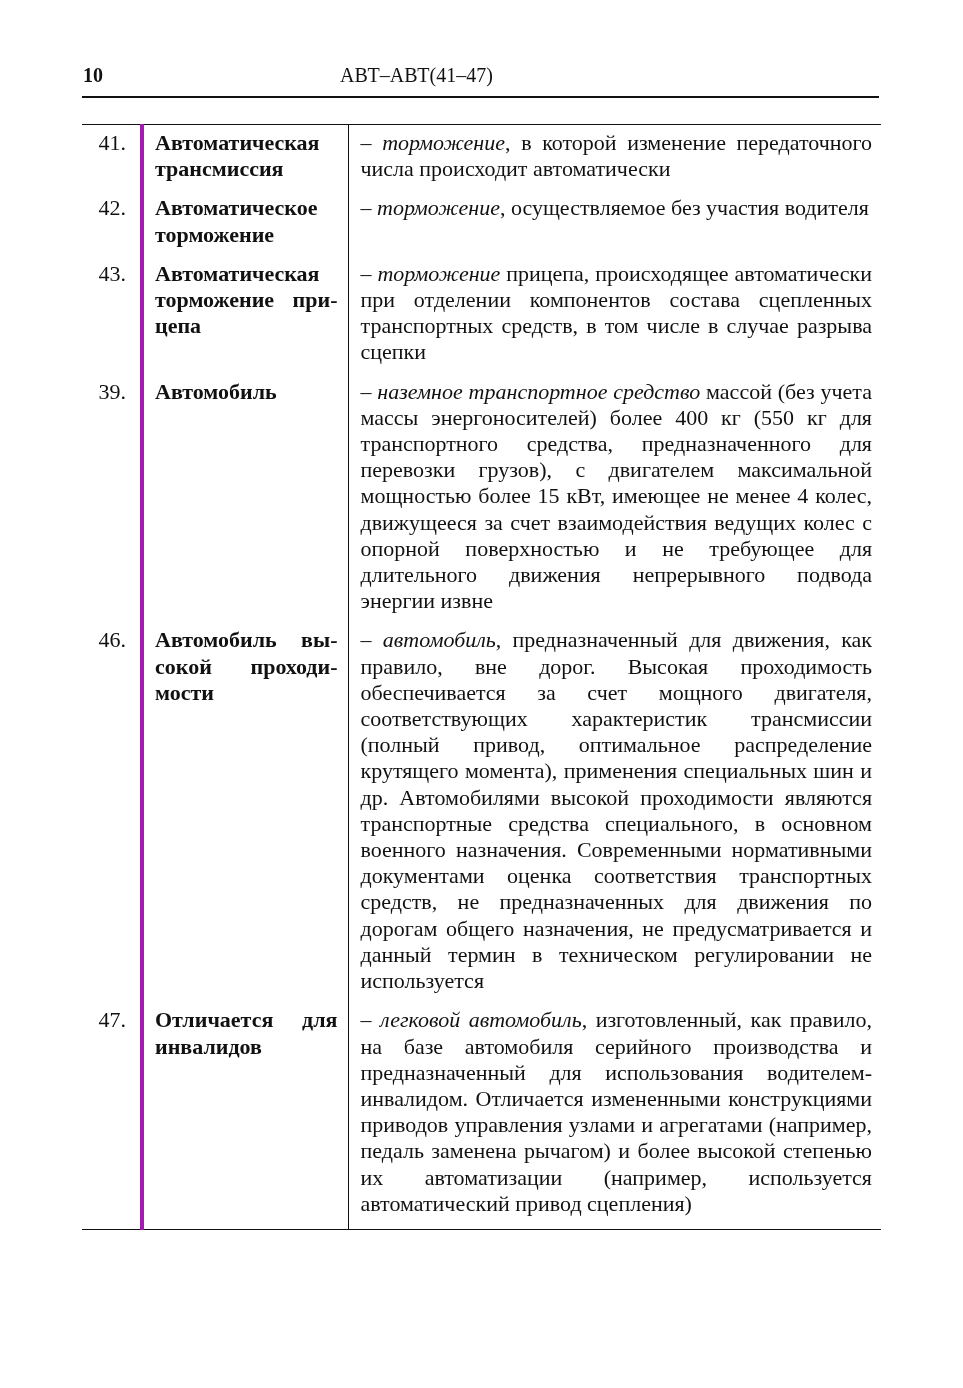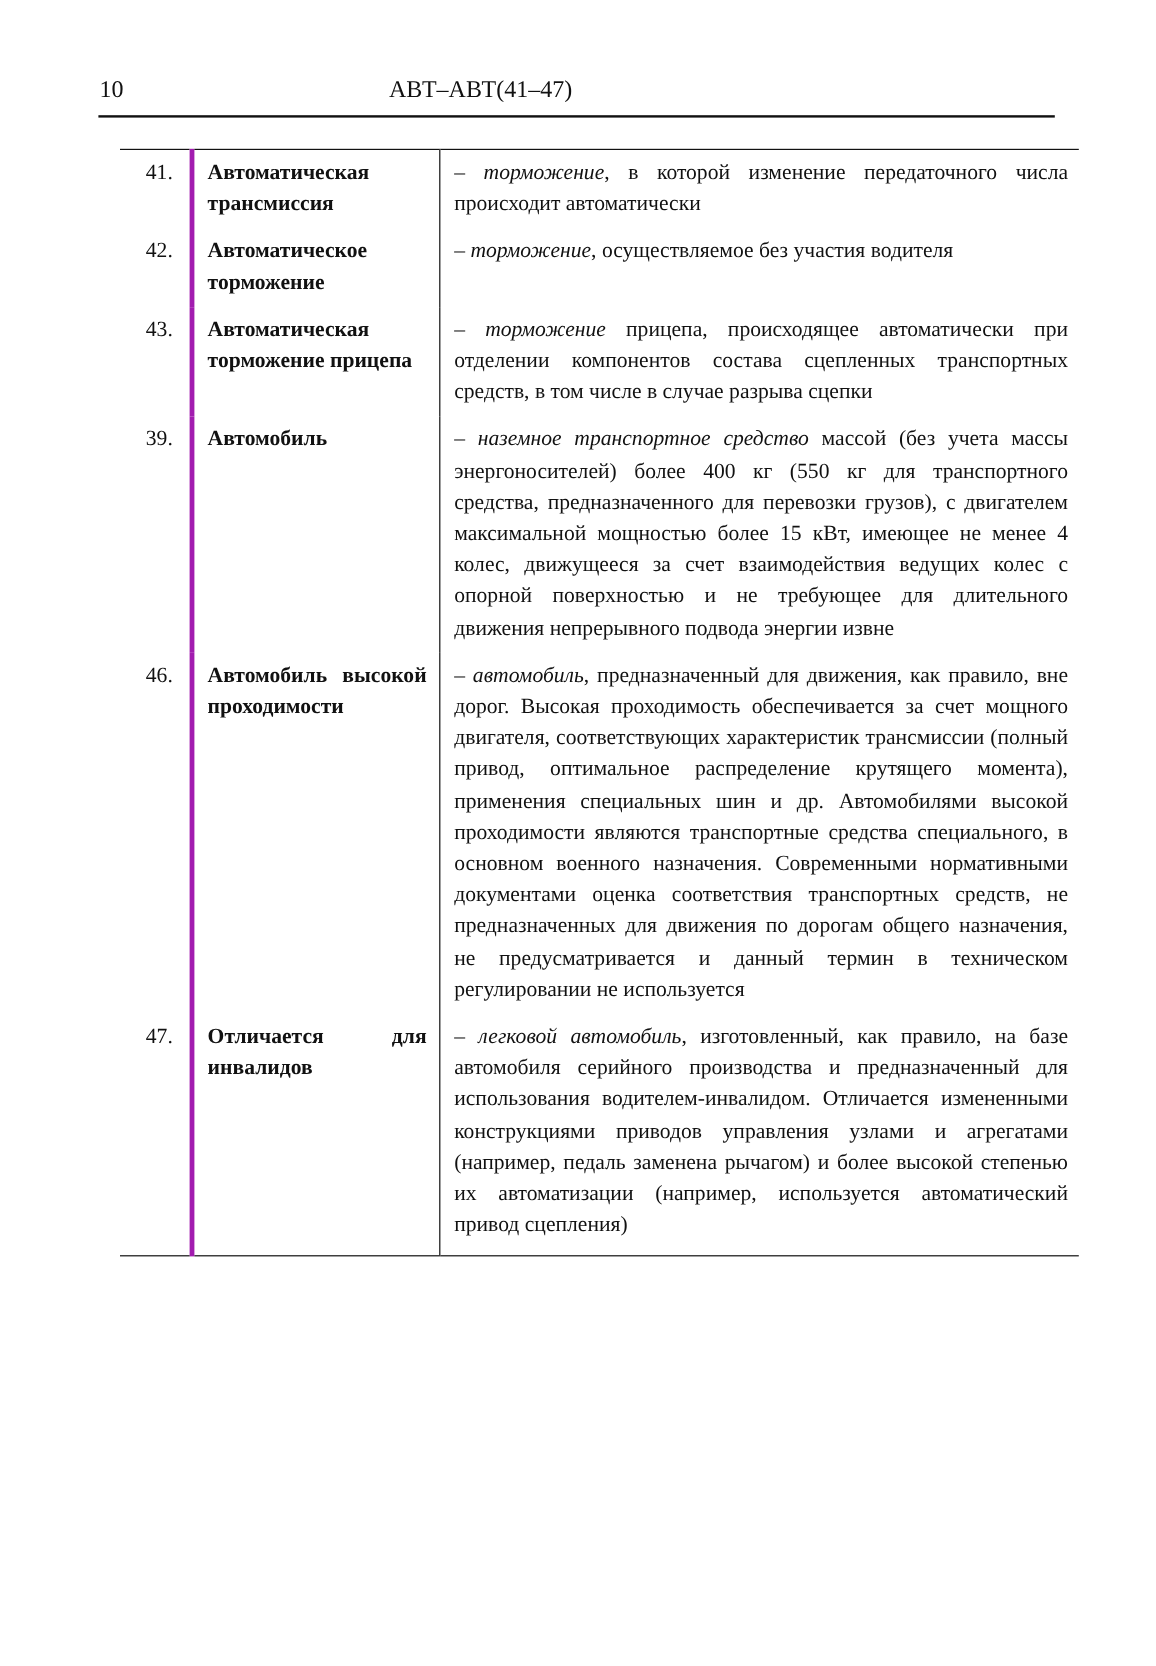--- a/index.html
+++ b/index.html
@@ -3,33 +3,33 @@
 <meta charset="utf-8">
 <style>
   html, body { margin: 0; padding: 0; background: #ffffff; }
   body {
     width: 963px; height: 1388px; position: relative; overflow: hidden;
     font-family: "Liberation Serif", "DejaVu Serif", serif;
     color: #111111;
   }
   .page-num {
     position: absolute; left: 83px; top: 64px;
-    font-size: 20px; font-weight: normal;
+    font-size: 20px; font-weight: bold;
   }
   .running-head {
     position: absolute; left: 0; width: 801px; top: 64px; text-align: center;
-    font-size: 20px; padding-left: 0;
+    font-size: 20px; padding-left: 16px;
   }
   .head-rule {
     position: absolute; left: 82px; top: 96px; width: 797px; height: 2px; background: #111;
   }
   table.glossary {
-    position: absolute; left: 100px; top: 124px; width: 799px;
+    position: absolute; left: 82px; top: 124px; width: 799px;
     border-collapse: collapse; table-layout: fixed;
-    font-size: 18px; line-height: 26.2px;
+    font-size: 22px; line-height: 26.2px;
   }
   table.glossary { border-top: 1px solid #111; border-bottom: 1.5px solid #111; }
   col.c-num { width: 60px; }
   col.c-term { width: 206px; }
   col.c-def { width: 533px; }
   td { vertical-align: top; padding: 0; }
   td.num { text-align: right; padding-right: 14px; padding-top: 5px; }
   td.term {
     border-left: 4px solid #a21caf; border-right: 1px solid #111;
     padding: 5px 10px 8px 11px; font-weight: bold; text-align: justify;

